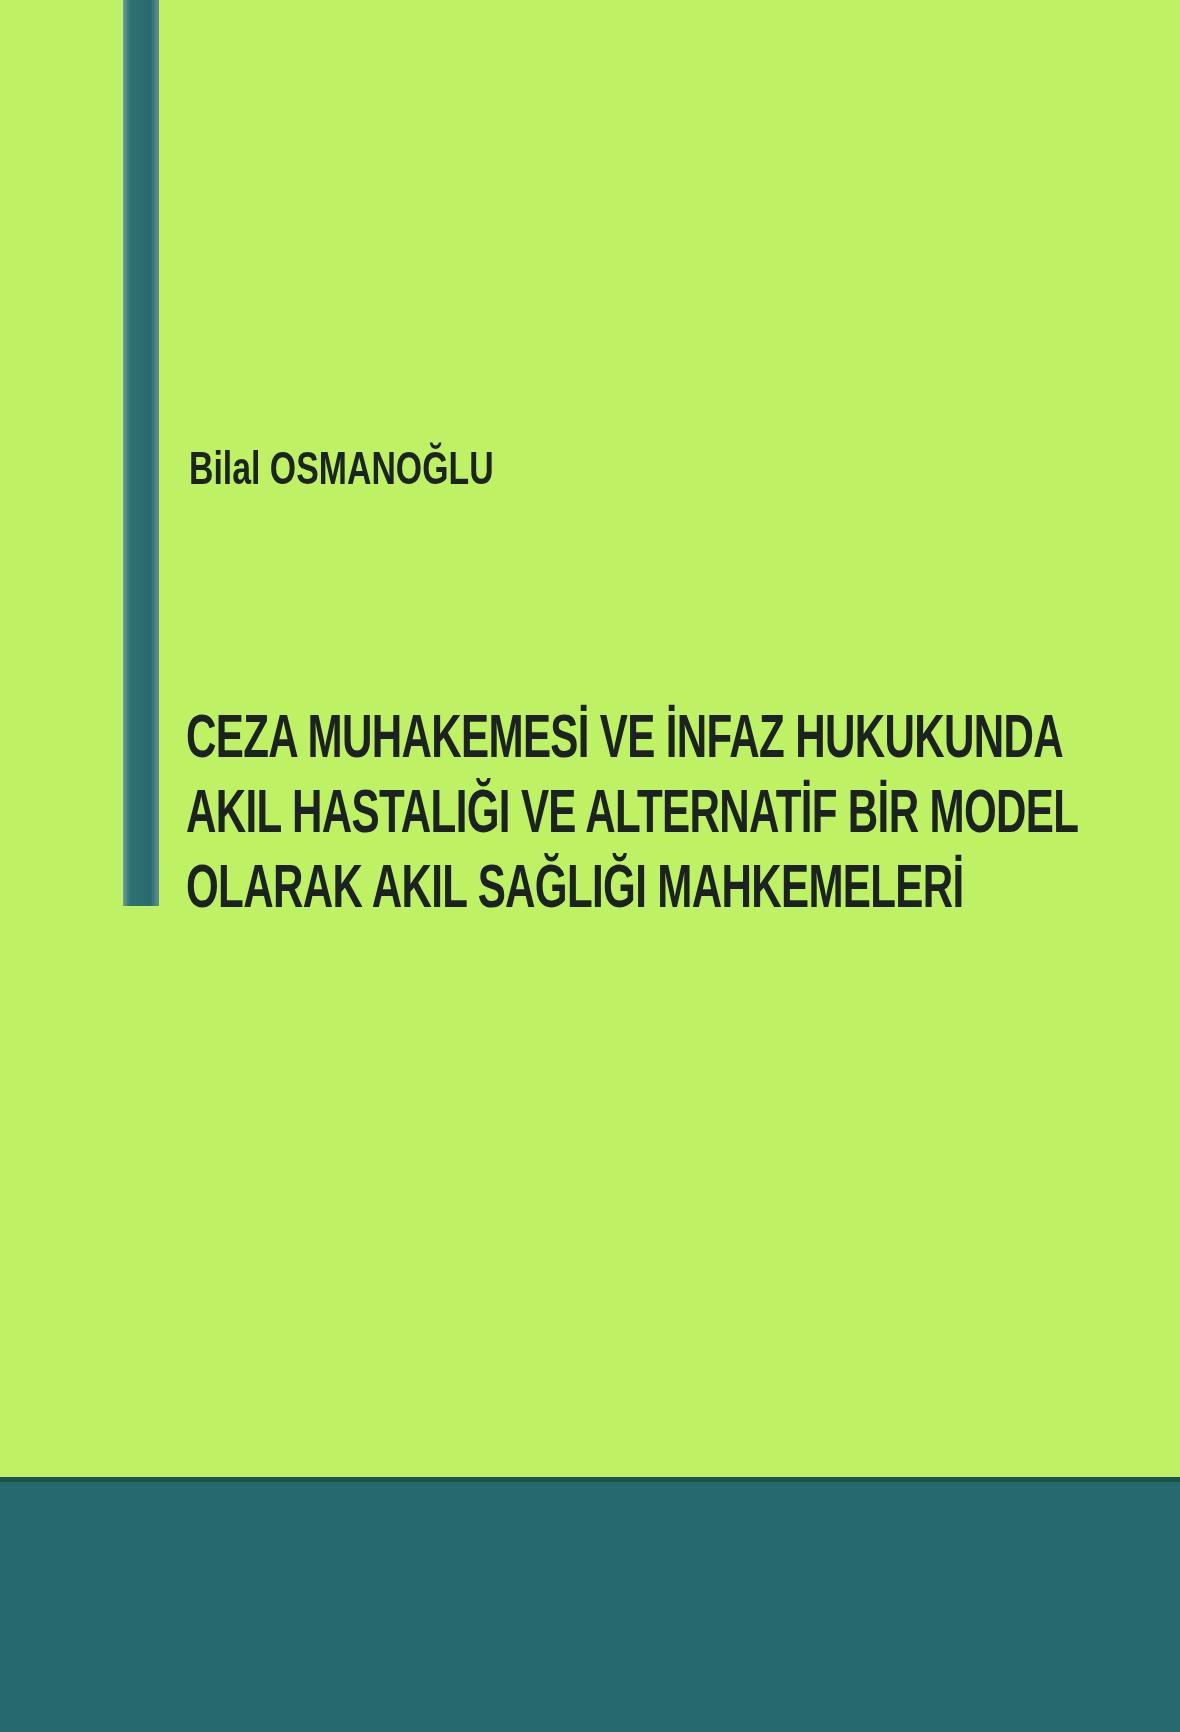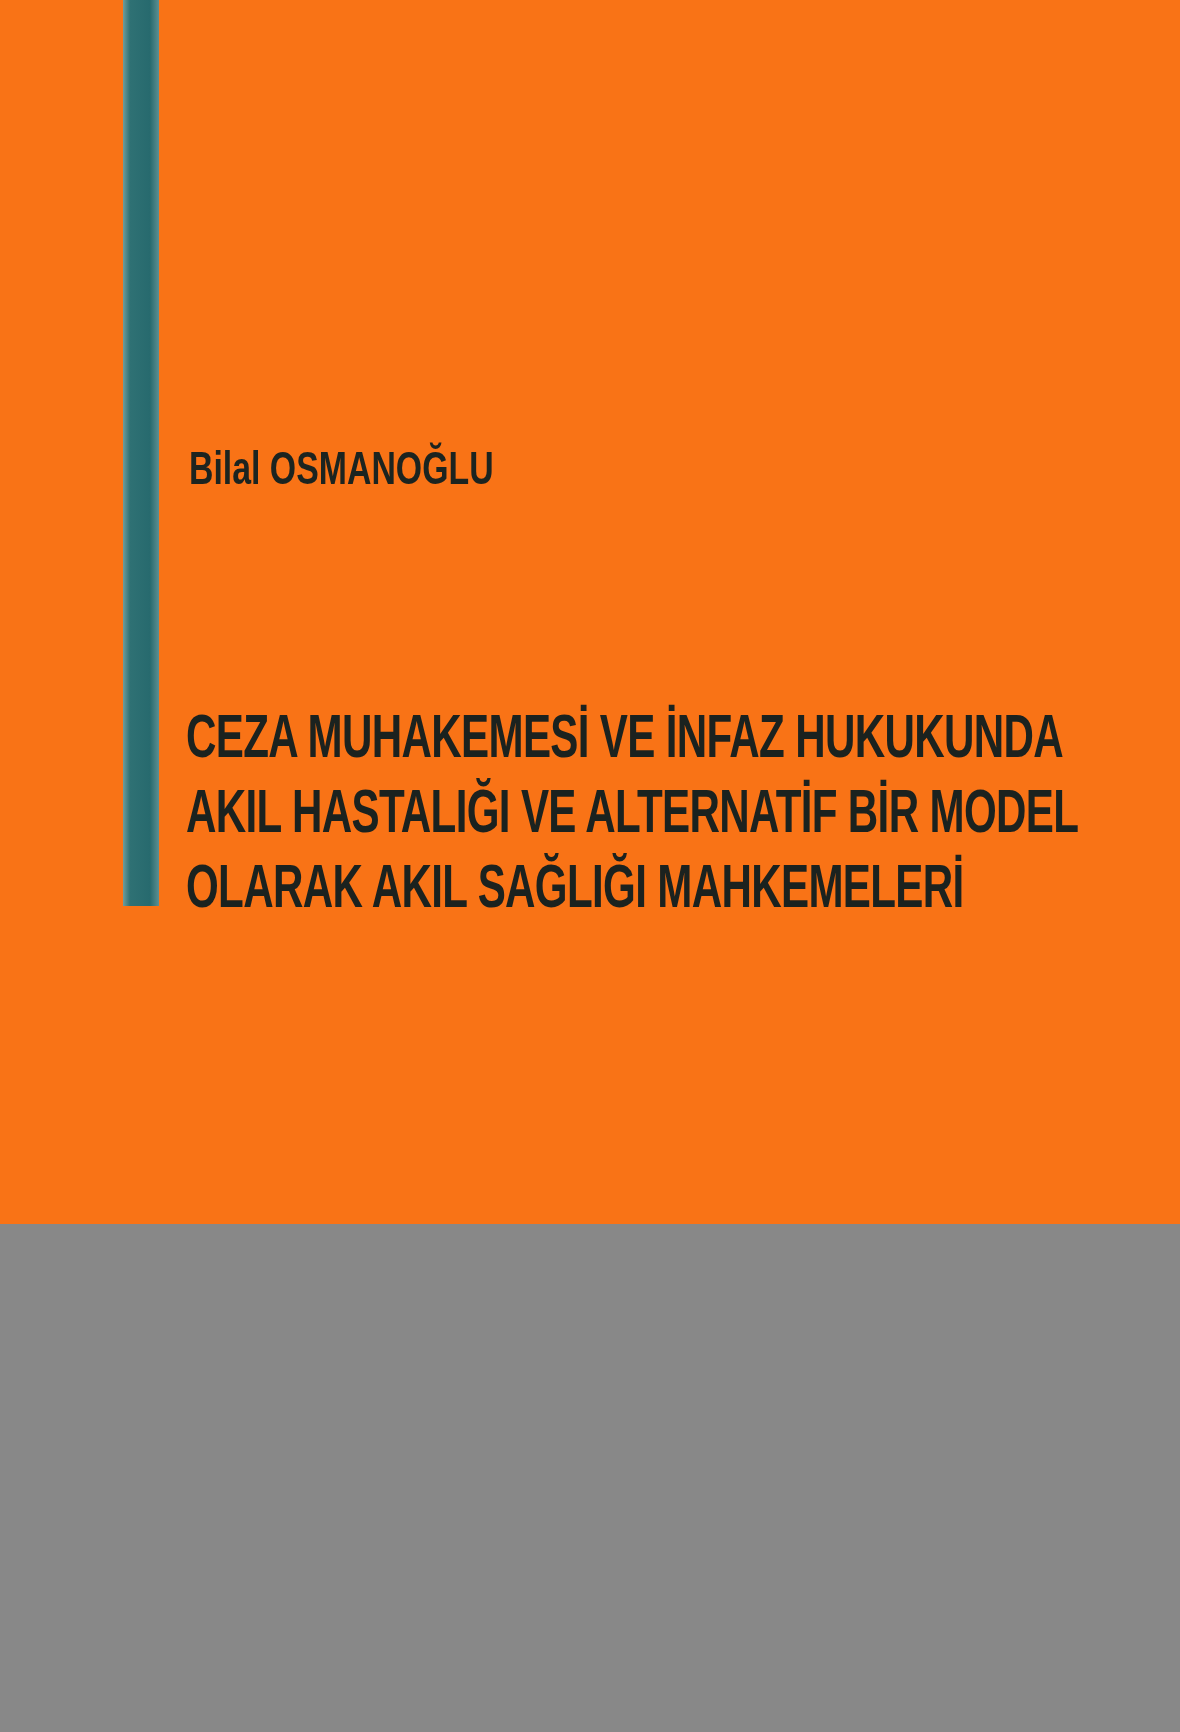--- a/index.html
+++ b/index.html
@@ -3,23 +3,23 @@
 <meta charset="utf-8">
 <style>
   html, body {
     margin: 0;
     padding: 0;
     background: #888;
   }
   .cover {
     position: relative;
     width: 1180px;
-    height: 1224px;
+    height: 1732px;
     overflow: hidden;
-    background: #f97316;
+    background: #bef264;
     font-family: "Liberation Sans", sans-serif;
   }
 
   
   .accent-bar {
     position: absolute;
     left: 123px;
     top: 0;
     width: 36px;
     height: 906px;

